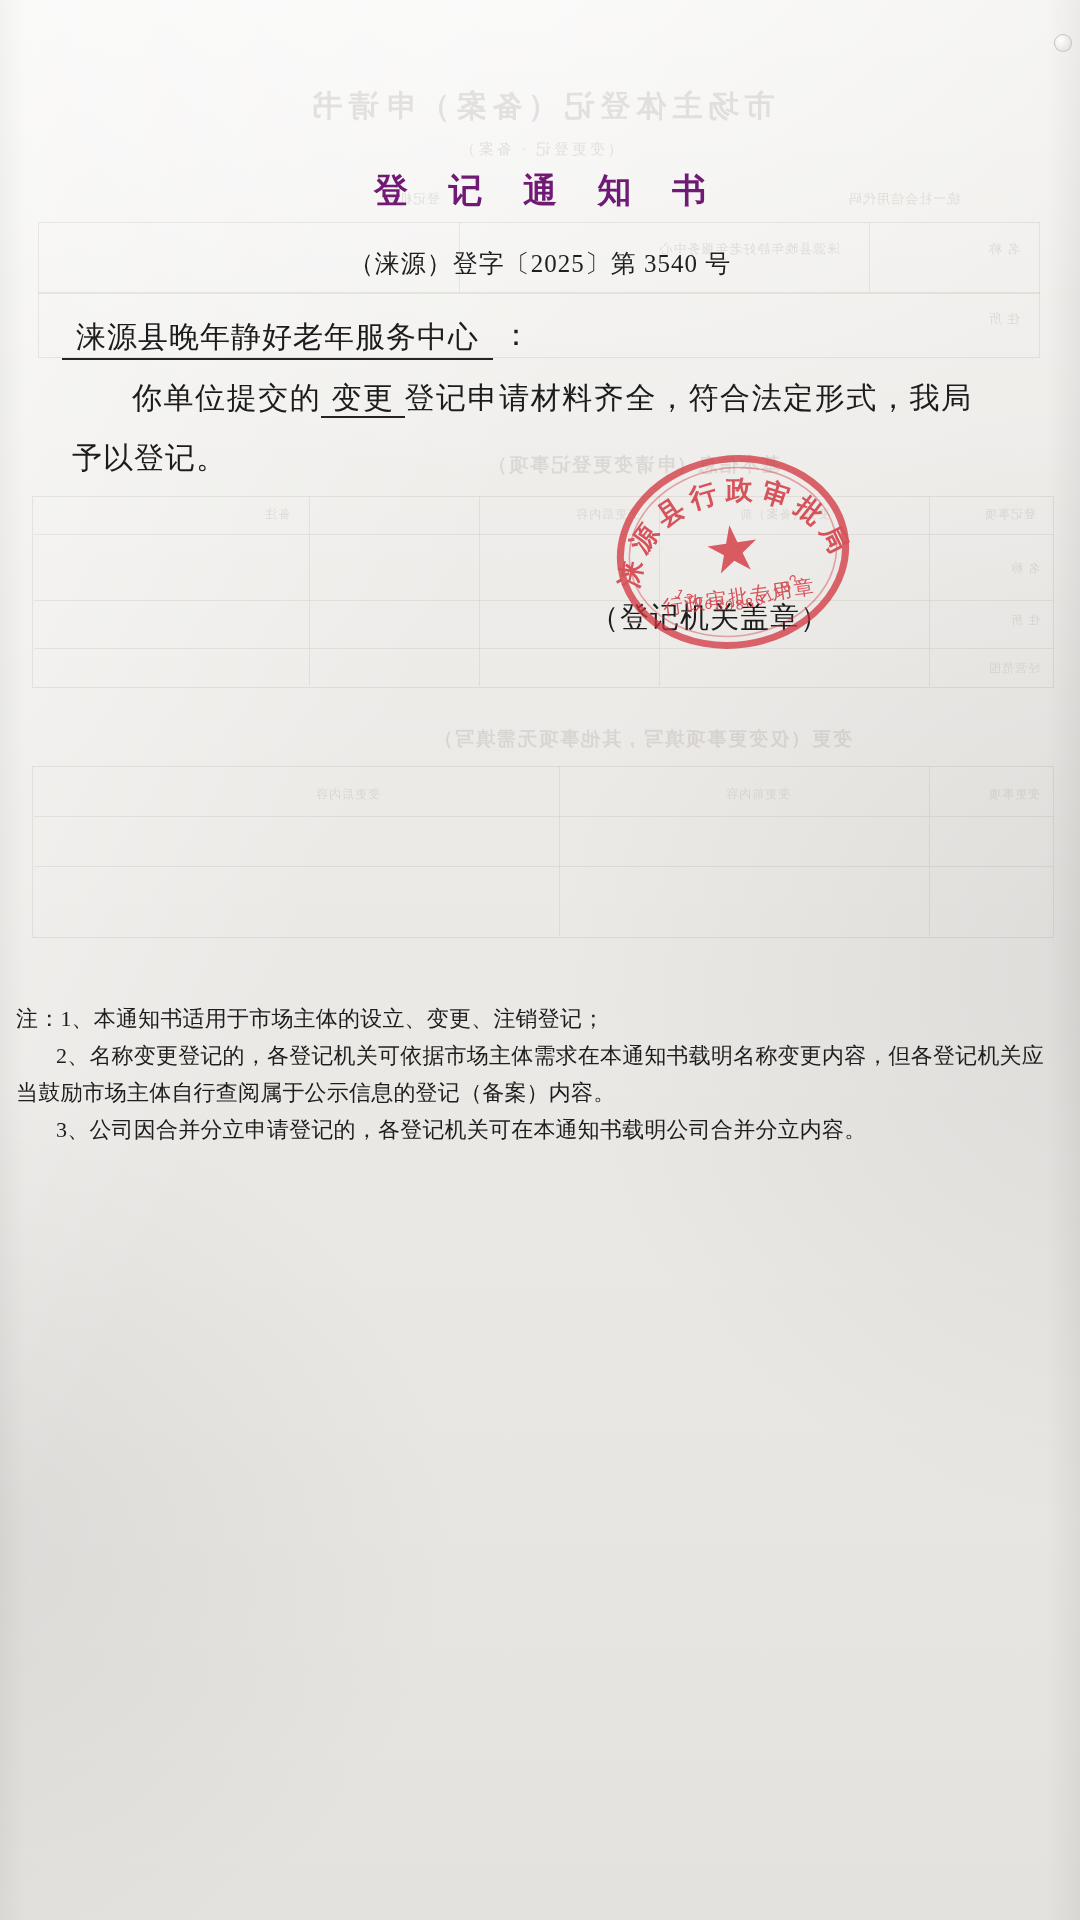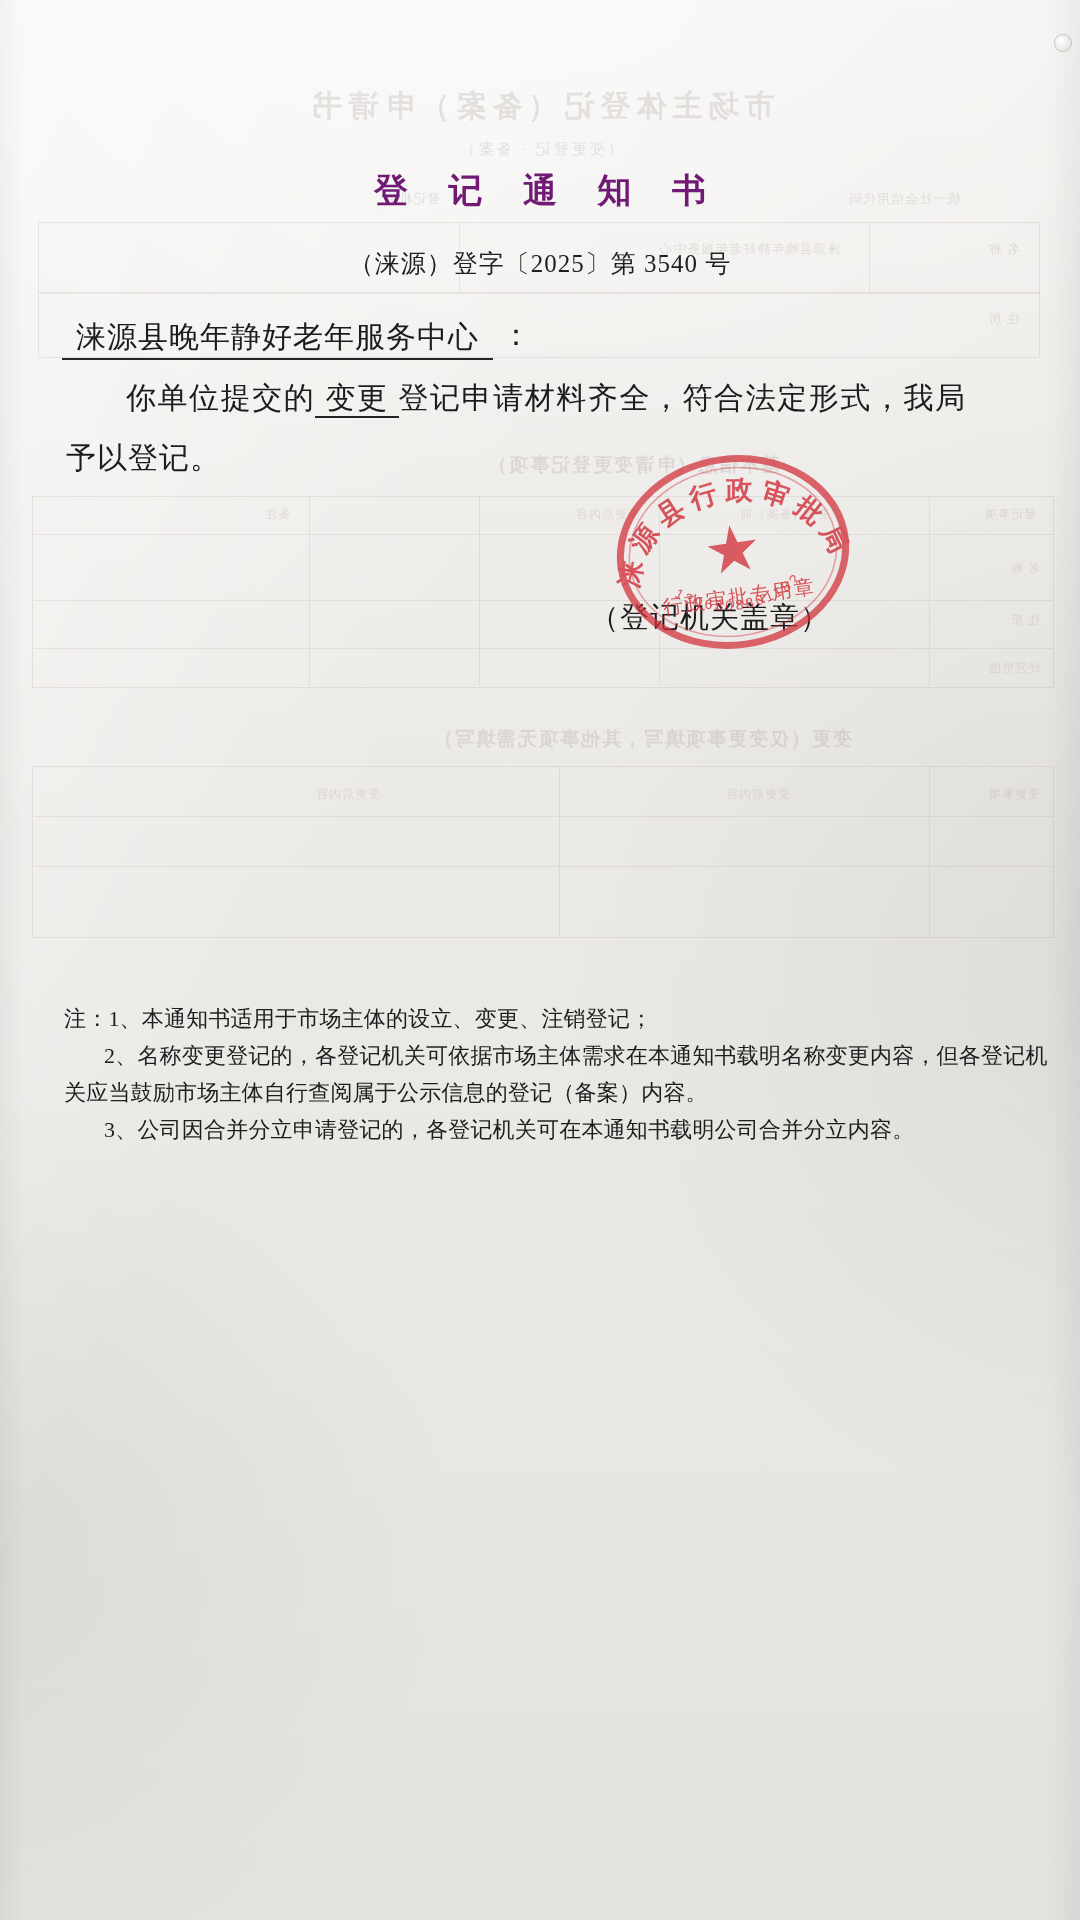--- a/index.html
+++ b/index.html
@@ -131,21 +131,21 @@
     padding: 0 14px 4px 14px;
     line-height: 1.15;
   }
   .addressee-colon {
     padding-left: 8px;
     padding-bottom: 4px;
   }
   .body-para {
     position: absolute;
     top: 368px;
-    left: 66px;
+    left: 72px;
     width: 900px;
     font-size: 30px;
     line-height: 60px;
     letter-spacing: 1px;
     text-indent: 60px;
     text-align: justify;
   }
   .inline-blank {
     border-bottom: 2px solid #242424;
     padding: 0 10px 2px 10px;
@@ -182,21 +182,21 @@
   .notes {
     position: absolute;
     top: 1000px;
     left: 16px;
     width: 1048px;
     font-size: 22px;
     line-height: 37px;
     color: #1d1d1d;
     letter-spacing: 0.2px;
   }
-  .notes .n-item { display: block; margin-left: 48px; }
+  .notes .n-item { display: block; }
   .notes .indent { text-indent: 40px; }
 
   
   #glare {
     position: absolute;
     right: 8px;
     top: 34px;
     width: 16px;
     height: 16px;
     border-radius: 50%;

